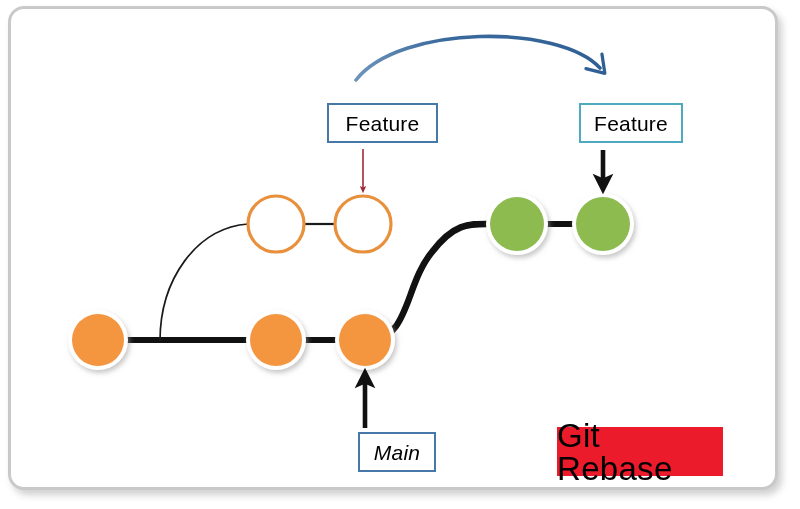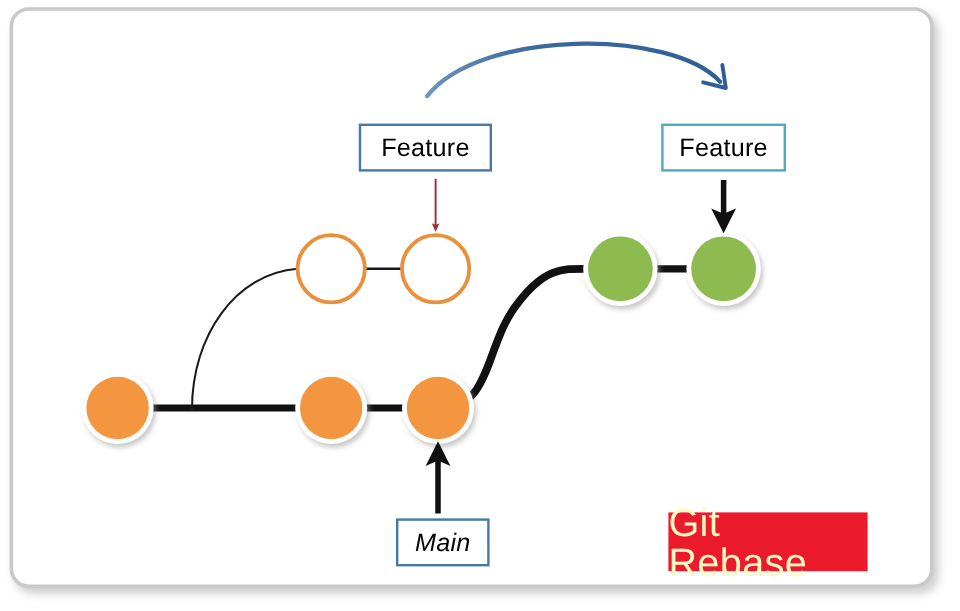--- a/index.html
+++ b/index.html
@@ -43,20 +43,21 @@
     position: absolute;
     background: #ffffff;
     color: #000000;
     font-size: 21px;
     line-height: 1;
     display: flex;
     align-items: center;
     justify-content: center;
     box-sizing: border-box;
     letter-spacing: 0.2px;
+    margin-left: 28px;
   }
   .label-feature-old {
     left: 299px;
     top: 103px;
     width: 111px;
     height: 40px;
     border: 2px solid #4678a8;
   }
   .label-feature-new {
     left: 551px;
@@ -73,21 +74,21 @@
     border: 2px solid #4678a8;
     font-style: italic;
   }
   .badge-rebase {
     position: absolute;
     left: 557px;
     top: 427px;
     width: 166px;
     height: 49px;
     background: #ec1b2c;
-    color: #fef9c3;
+    color: #000000;
     font-size: 33px;
     line-height: 1;
     display: flex;
     align-items: center;
     justify-content: center;
     box-sizing: border-box;
     letter-spacing: 0.3px;
   }
 </style>
 </head>

